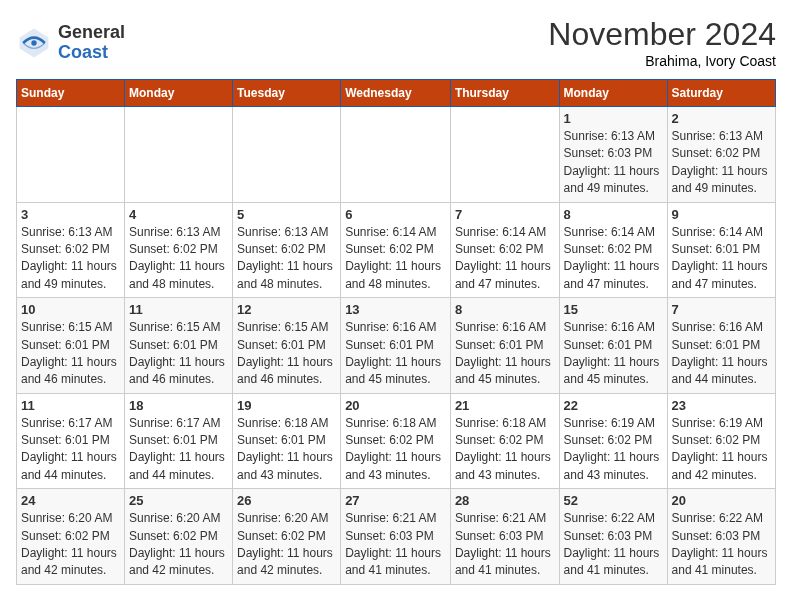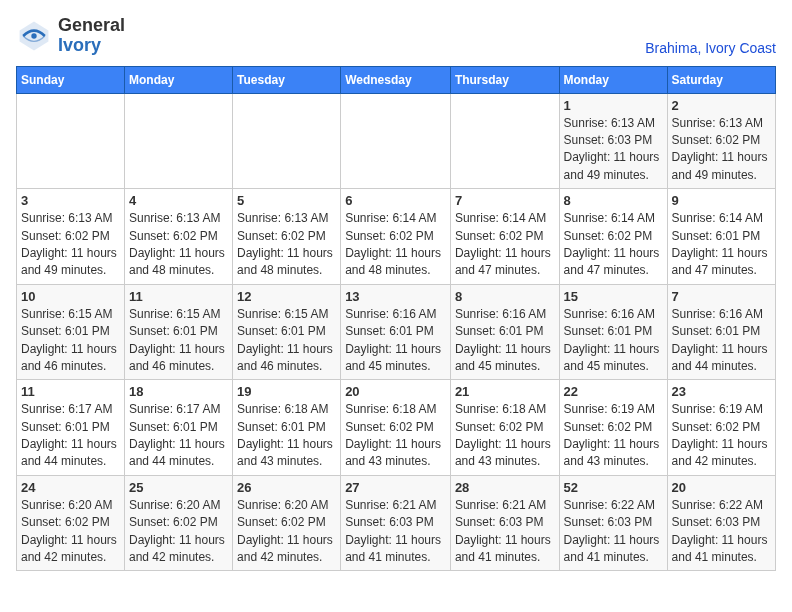--- a/index.html
+++ b/index.html
@@ -6,21 +6,21 @@
     body {
       font-family: Arial, sans-serif;
       background: #fff;
       width: 792px;
       min-height: 612px;
       padding: 16px;
     }
     .header {
       display: flex;
       justify-content: space-between;
-      align-items: flex-end;
+      align-items: center;
       margin-bottom: 10px;
     }
     .logo {
       display: flex;
       align-items: center;
       gap: 6px;
     }
     .logo-text {
       font-size: 18px;
       font-weight: bold;
@@ -35,29 +35,29 @@
     .title-block {
       text-align: right;
     }
     .month-title {
       font-size: 32px;
       font-weight: normal;
       color: #333;
     }
     .subtitle {
       font-size: 14px;
-      color: #1d4ed8;
+      color: #000000;
     }
     table {
       width: 100%;
       border-collapse: collapse;
       font-size: 11px;
     }
     thead tr th {
-      background: #3b82f6;
+      background: #c2410c;
       color: #fff;
       padding: 6px 4px;
       text-align: left;
       font-size: 12px;
       font-weight: bold;
       border: 1px solid #1a5aaa;
     }
     tbody tr td {
       border: 1px solid #ccc;
       padding: 4px;
@@ -91,24 +91,25 @@
 <div class="header">
   <div class="logo">
     <svg class="logo-icon" viewBox="0 0 40 40" xmlns="http://www.w3.org/2000/svg">
       <polygon points="20,4 36,14 36,26 20,36 4,26 4,14" fill="#2a6ebb" opacity="0.15"></polygon>
       <path d="M8 20 Q20 8 32 20" stroke="#2a6ebb" stroke-width="3" fill="none"></path>
       <path d="M32 20 Q20 32 8 20" stroke="#2a6ebb" stroke-width="1.5" fill="none" opacity="0.5"></path>
       <circle cx="20" cy="20" r="3" fill="#2a6ebb"></circle>
     </svg>
     <div class="logo-text">
       <span class="logo-general">General</span><br>
-      <span class="logo-blue">Ivory</span>
+      <span class="logo-blue">Coast</span>
     </div>
   </div>
   <div class="title-block">
+    <div class="month-title">November 2024</div>
     <div class="subtitle">Brahima, Ivory Coast</div>
   </div>
 </div>
 
 <table>
   <thead>
     <tr>
     <th>Sunday</th>
         <th>Monday</th>
         <th>Tuesday</th>

